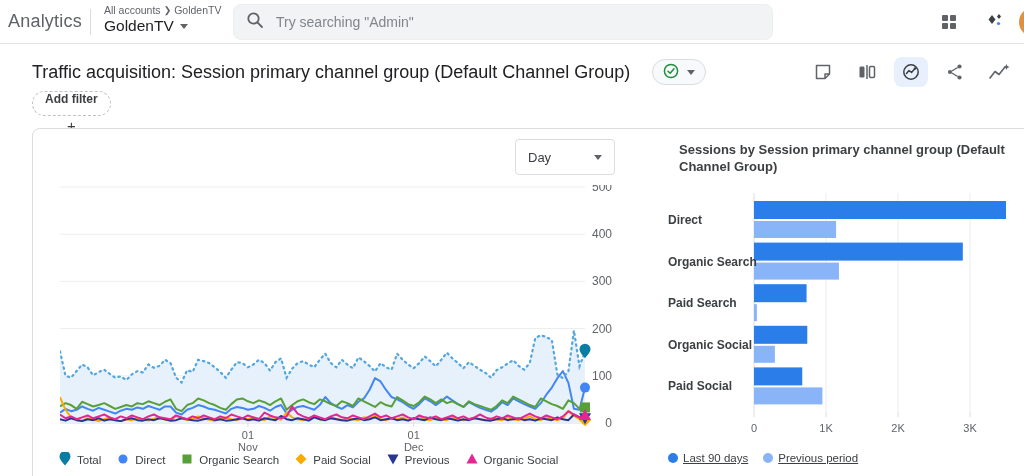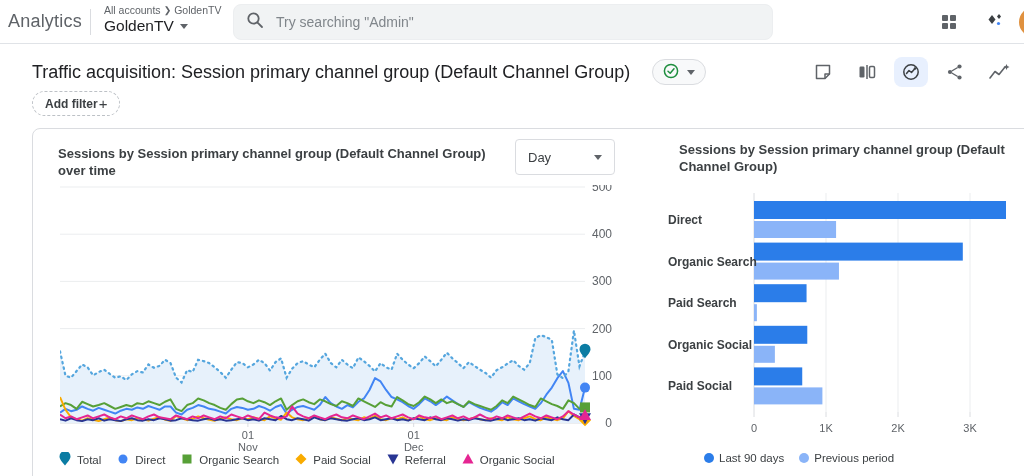--- a/index.html
+++ b/index.html
@@ -35,40 +35,40 @@
   .report-title { font-size:18px; color:#202124; font-weight:400; white-space:nowrap; }
   .verify-pill { height:26px; border:1px solid #dadce0; background:#f8f9fa; border-radius:14px;
     display:flex; align-items:center; gap:8px; padding:0 10px; cursor:pointer; }
   .toolbar { position:absolute; right:8px; top:56px; height:32px; display:flex; align-items:center; gap:10px; }
   .tool { width:34px; height:30px; border:none; background:none; cursor:pointer; display:flex;
     align-items:center; justify-content:center; border-radius:6px; }
   .tool.hl { background:#e8f0fe; border-radius:8px; }
 
   
   .chip { position:absolute; left:32px; top:91px; height:25px; border:1px dashed #bdc1c6;
-    border-radius:13px; background:#fff; display:flex; align-items:center; gap:1px; padding:0 12px;
-    font-size:12px; font-weight:700; color:#3c4043; cursor:pointer; }
+    border-radius:13px; background:#fff; display:flex; align-items:center; gap:11px; padding:0 12px;
+    font-size:12px; font-weight:700; color:#3c4043; cursor:pointer;flex-direction:column; }
   .chip .plus { font-size:15px; font-weight:400; color:#3c4043; }
 
   
   .card { position:absolute; left:32px; top:128px; width:1060px; height:380px; background:#fff;
     border:1px solid #dadce0; border-radius:8px; }
   .chart-title { position:absolute; font-size:13px; font-weight:700; color:#3c4043; line-height:17px; }
   .lc-title { left:58px; top:145px; width:450px; }
   .bc-title { left:668px; top:141px; width:348px;margin-left:11px; }
   .day-select { position:absolute; left:515px; top:139px; width:100px; height:36px;
     border:1px solid #dadce0; border-radius:4px; background:#fff; display:flex; align-items:center;
     justify-content:space-between; padding:0 12px; font-size:13px; color:#3c4043; cursor:pointer;text-align:right; }
   .chart-svg { position:absolute; }
   #line-chart { left:60px; top:185px; }
   #bar-chart  { left:668px; top:185px; }
   .legend { position:absolute; top:452px; display:flex; align-items:flex-end; gap:15px;
     font-size:11.5px; color:#3c4043; }
   #line-legend { left:58px; }
-  #bar-legend  { left:704px; }
+  #bar-legend  { left:668px;text-decoration:underline; }
   .legend .item { display:flex; align-items:center; gap:5px; }
 </style>
 </head>
 <body>
 
 <div id="app">
 
   <div class="hdr">
     <div class="logo">Analytics</div>
     <div class="hdr-divider"></div>
@@ -162,21 +162,20 @@
     </button>
   </div>
 
   <button class="chip">
     <span>Add filter</span>
     <span class="plus">+</span>
   </button>
 
   <div class="card"></div>
 
-  <div class="chart-title lc-title">Sessions by Session primary channel group (Default Channel Group) over time</div>
   <button class="day-select">
     <span>Day</span>
     <span class="caret"></span>
   </button>
 
   <div class="chart-title bc-title">Sessions by Session primary channel group (Default Channel Group)</div>
 
   <svg id="line-chart" class="chart-svg" width="560" height="266">
       <line x1="0" y1="238" x2="525" y2="238" stroke="#dadce0" stroke-width="1"></line>
       <text x="552" y="242" text-anchor="end" font-size="12" fill="#5f6368" font-family="Liberation Sans, sans-serif">0</text>
@@ -262,21 +261,21 @@
       <span class="item">
         <svg width="14" height="15" viewBox="0 0 14 15">
           <polygon points="7,1.5 12.5,7 7,12.5 1.5,7" fill="#f9ab00"></polygon>
         </svg>
         <span>Paid Social</span>
       </span>
       <span class="item">
         <svg width="14" height="15" viewBox="0 0 14 15">
           <polygon points="1.5,2.5 12.5,2.5 7,12.5" fill="#283593"></polygon>
         </svg>
-        <span>Referral</span>
+        <span>Previous</span>
       </span>
       <span class="item">
         <svg width="14" height="15" viewBox="0 0 14 15">
           <polygon points="7,1.5 12.5,11.5 1.5,11.5" fill="#e52592"></polygon>
         </svg>
         <span>Organic Social</span>
       </span>
     </div>
   <div class="legend" id="bar-legend">
       <span class="item">

